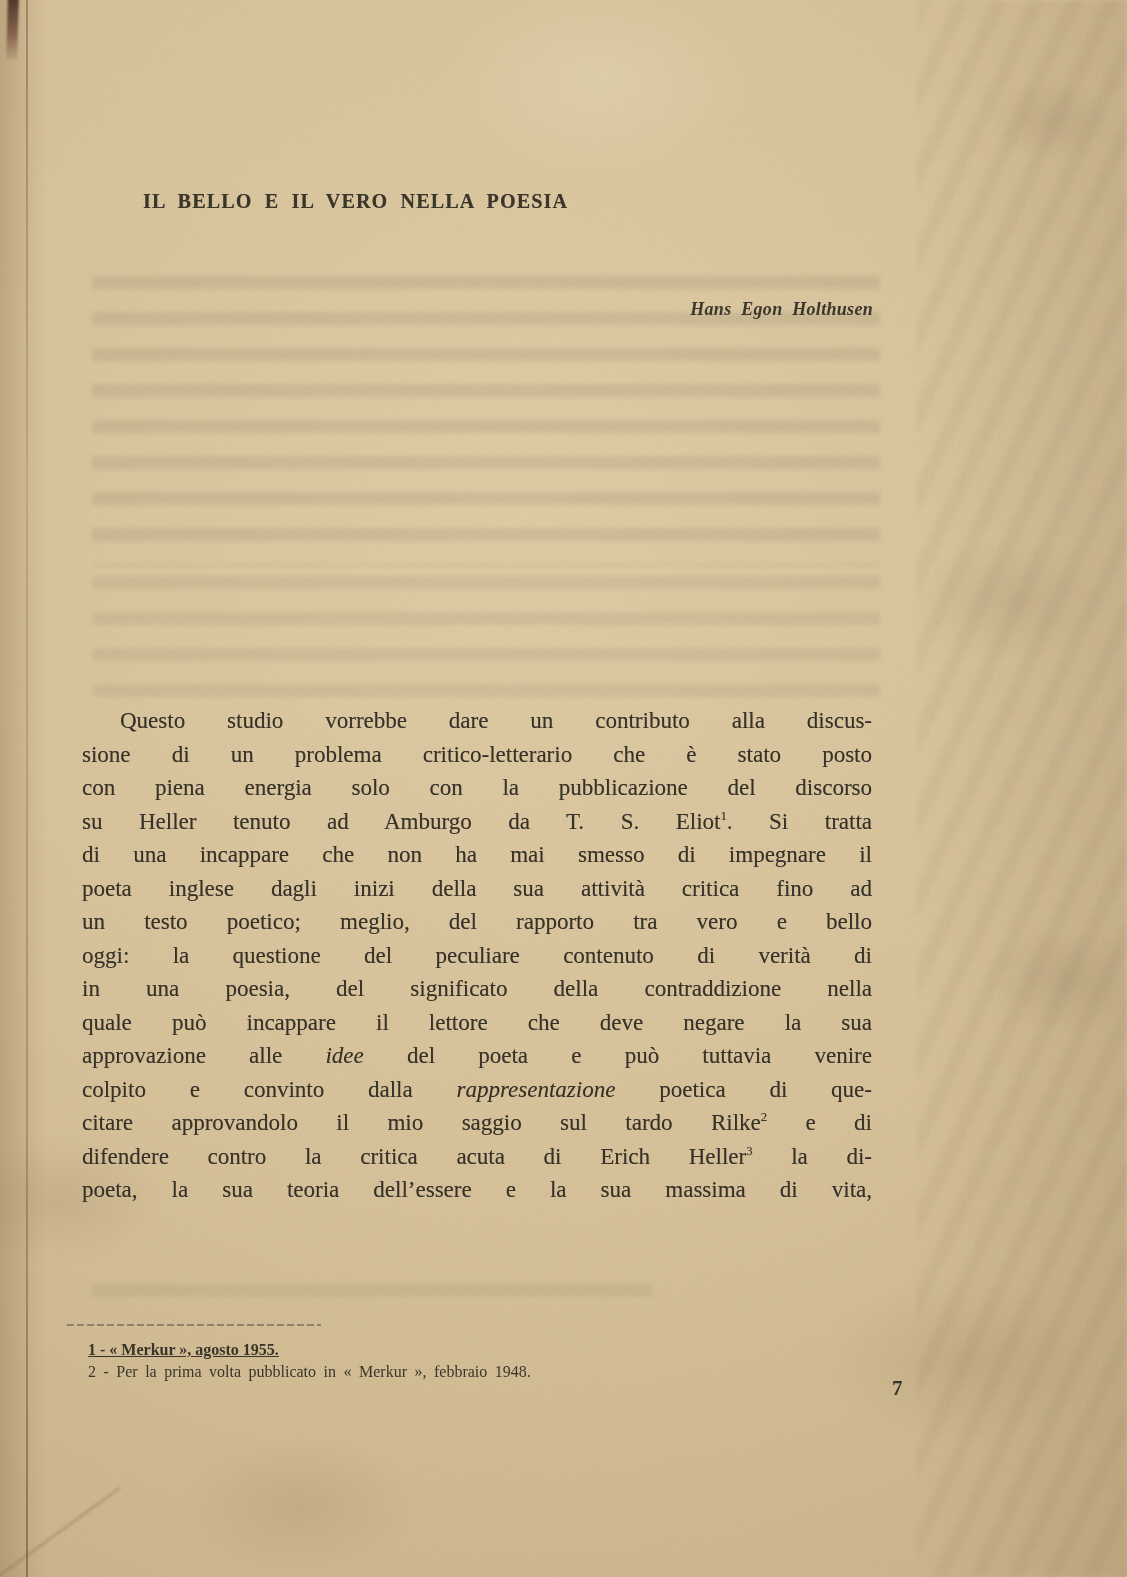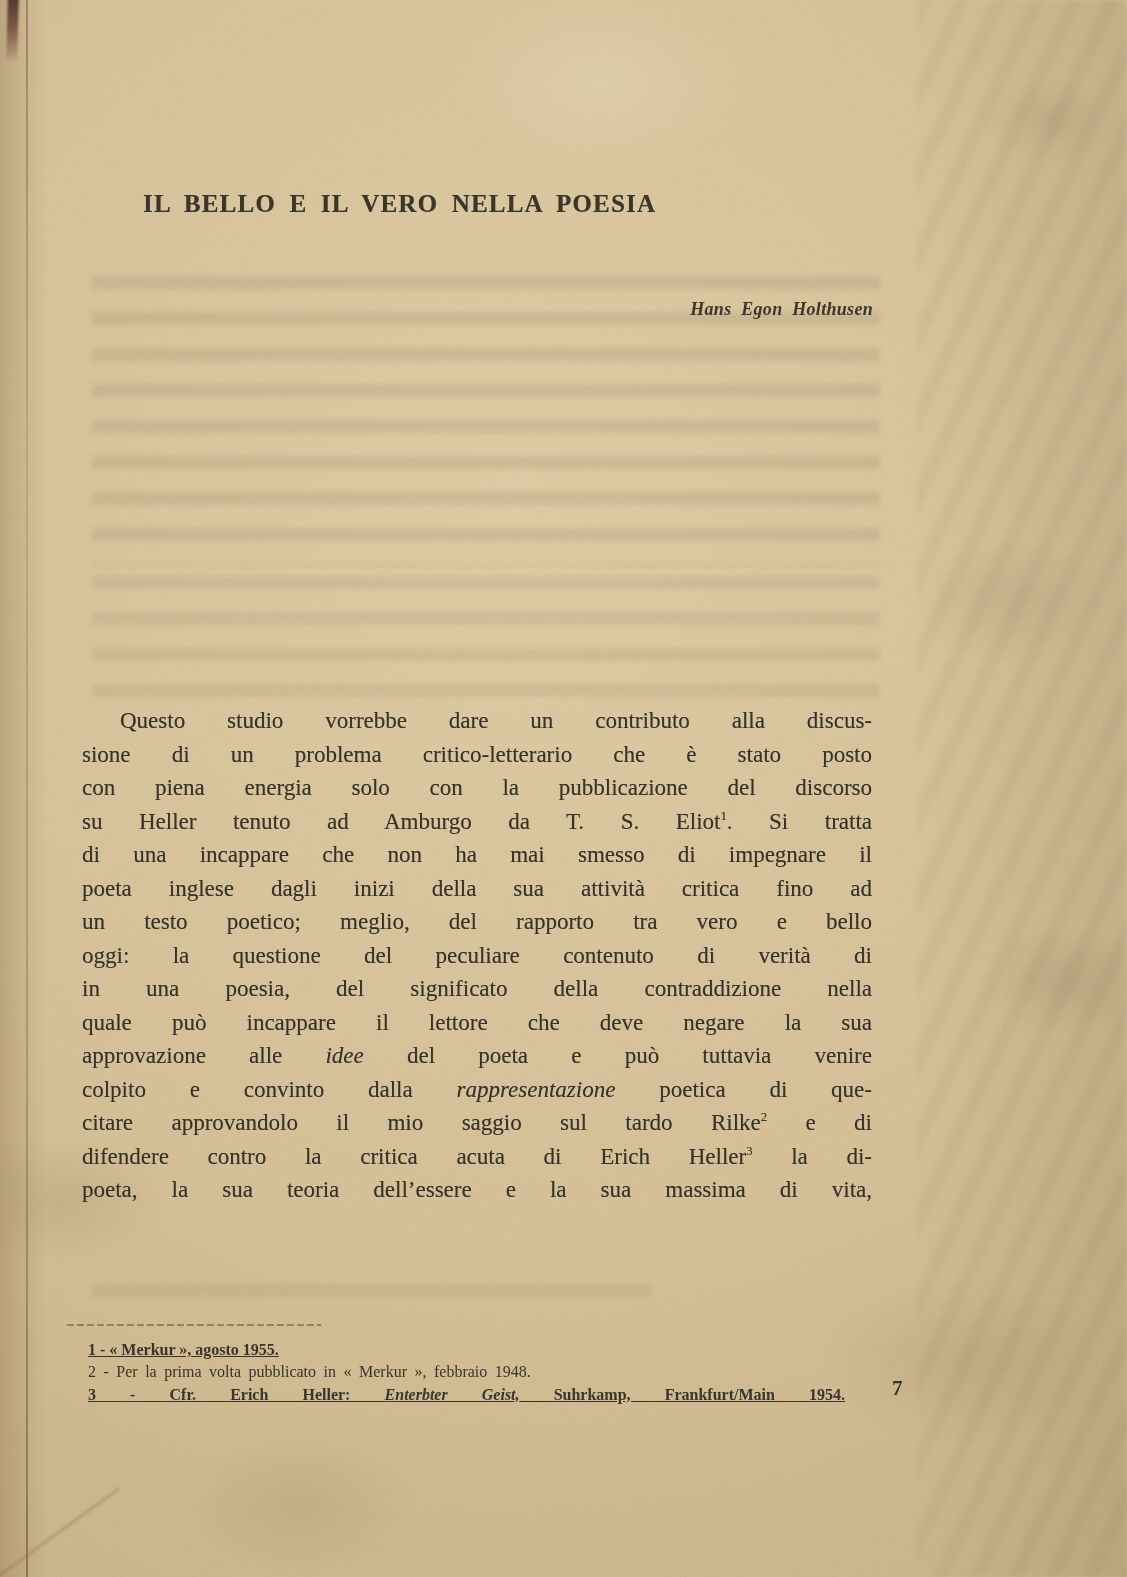--- a/index.html
+++ b/index.html
@@ -41,21 +41,21 @@
     background:rgba(108,84,56,.38);transform:rotate(-36deg);filter:blur(1.6px);}
   .grain{position:absolute;inset:0;width:100%;height:100%;opacity:.45;mix-blend-mode:multiply;pointer-events:none;}
   
   .ghost{position:absolute;left:92px;width:788px;pointer-events:none;filter:blur(2.4px);
     background:repeating-linear-gradient(180deg, rgba(128,124,96,.17) 0 13px, transparent 13px 36px);}
   .ghost.g-a{top:276px;height:290px;}
   .ghost.g-b{top:576px;height:134px;opacity:.85;}
   .ghost.g-c{top:1284px;height:30px;width:560px;opacity:.8;}
   
   .title{position:absolute;left:143px;top:190px;margin:0;
-    font-size:25px;font-weight:700;letter-spacing:1.2px;word-spacing:6px;
+    font-size:20px;font-weight:700;letter-spacing:1.2px;word-spacing:6px;
     color:#3b372d;text-shadow:.3px 0 0 rgba(59,55,45,.55);}
   .author{position:absolute;left:82px;top:299px;width:791px;text-align:right;
     font-size:18px;font-weight:700;font-style:italic;word-spacing:5px;letter-spacing:.3px;color:#3c382e;}
   .body-text{position:absolute;left:82px;top:704px;width:790px;
     font-size:23px;line-height:33.5px;color:#37332a;}
   .bodyline{text-align:justify;text-align-last:justify;white-space:normal;
     text-shadow:.25px 0 0 rgba(55,51,42,.4);}
   .bodyline.indent{padding-left:38px;}
   .bodyline sup{font-size:.55em;line-height:0;vertical-align:super;letter-spacing:0;}
   .it{font-style:italic;}
@@ -104,21 +104,20 @@
       <div class="bodyline"><span>colpito e convinto dalla </span><span class="it">rappresentazione</span><span> poetica di que-</span></div>
       <div class="bodyline"><span>citare approvandolo il mio saggio sul tardo Rilke</span><sup>2</sup><span> e di</span></div>
       <div class="bodyline"><span>difendere contro la critica acuta di Erich Heller</span><sup>3</sup><span> la di-</span></div>
       <div class="bodyline"><span>poeta, la sua teoria dell’essere e la sua massima di vita,</span></div>
     </div>
 
   <div class="fn-rule"></div>
   <div class="footnotes">
       <div class="fn fn1 w-bold"><span>1 - « Merkur », agosto 1955.</span></div>
       <div class="fn fn2 w-normal"><span>2 - Per la prima volta pubblicato in « Merkur », febbraio 1948.</span></div>
-      <div class="fn fn3 w-bold"><span>3 - Cfr. Erich Heller: </span><span class="it bd">Enterbter Geist,</span><span> Suhrkamp, Frankfurt/Main 1954.</span></div>
     </div>
 
   <div class="page-number">7</div>
 
   <svg class="grain" xmlns="http://www.w3.org/2000/svg">
     <filter id="grain-f">
       <feTurbulence type="fractalNoise" baseFrequency="0.72" numOctaves="2" stitchTiles="stitch"></feTurbulence>
       <feColorMatrix type="matrix" values="0 0 0 0 0.38  0 0 0 0 0.33  0 0 0 0 0.24  0 0 0 0.26 0"></feColorMatrix>
     </filter>
     <rect width="100%" height="100%" filter="url(#grain-f)"></rect>

